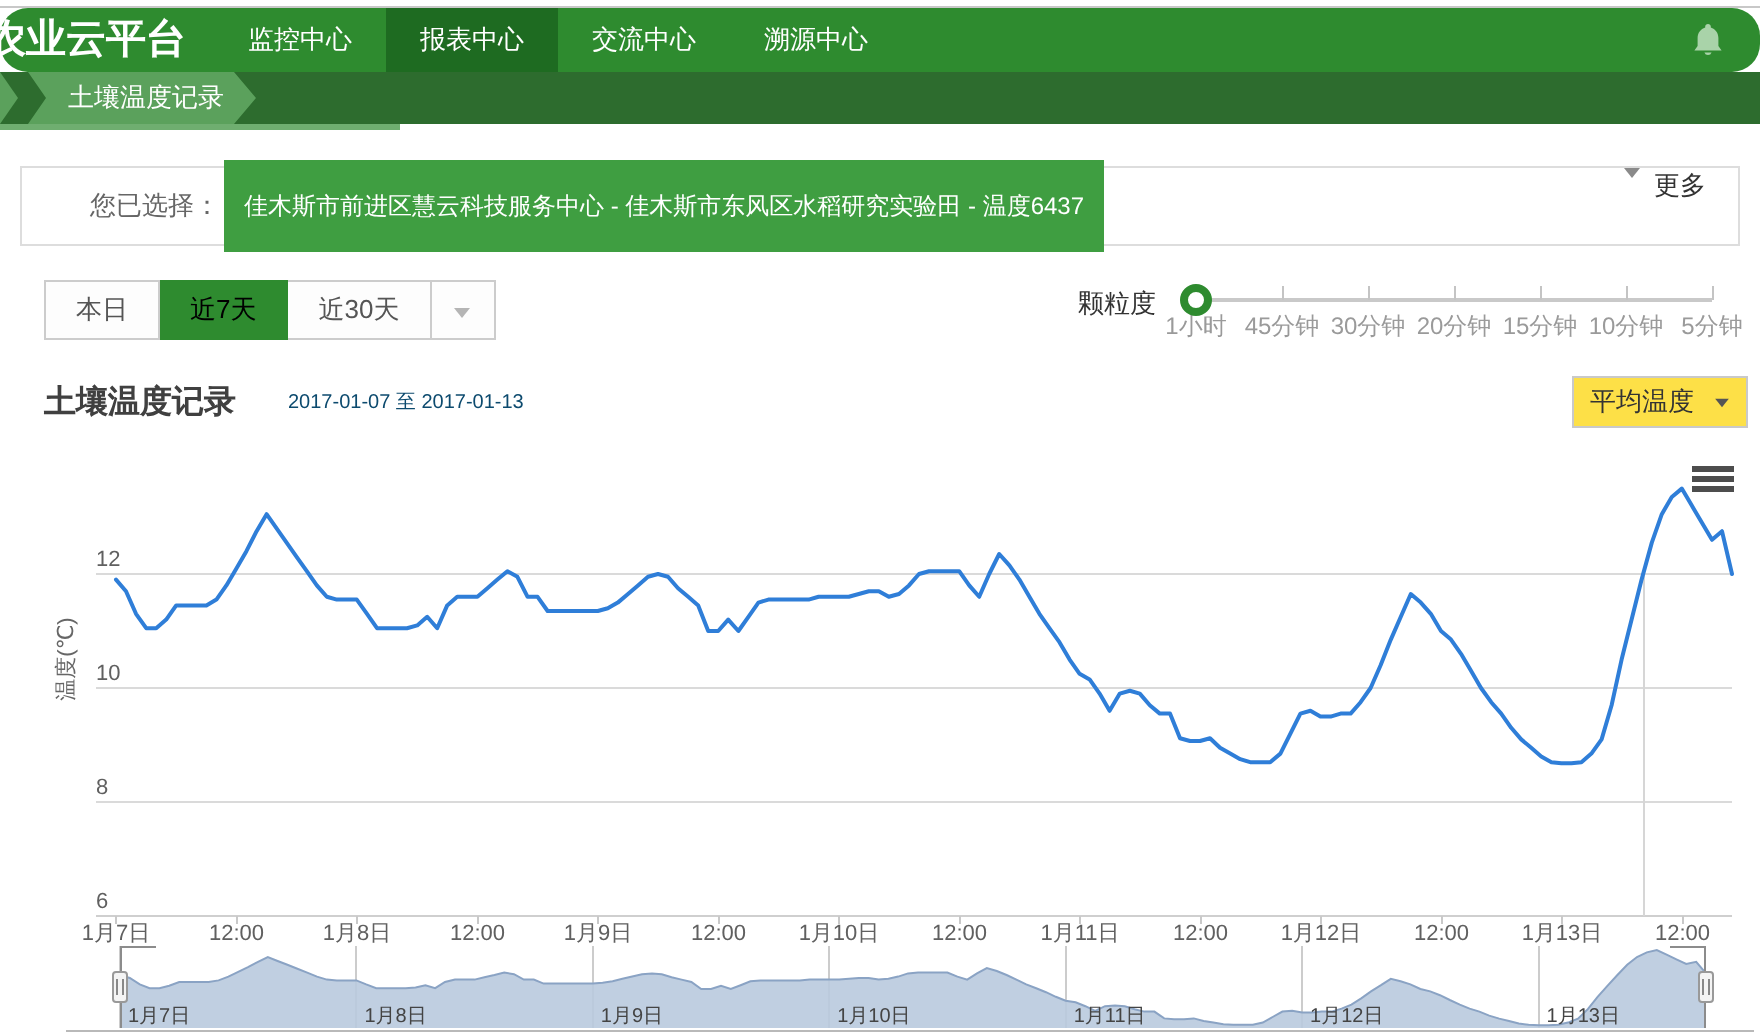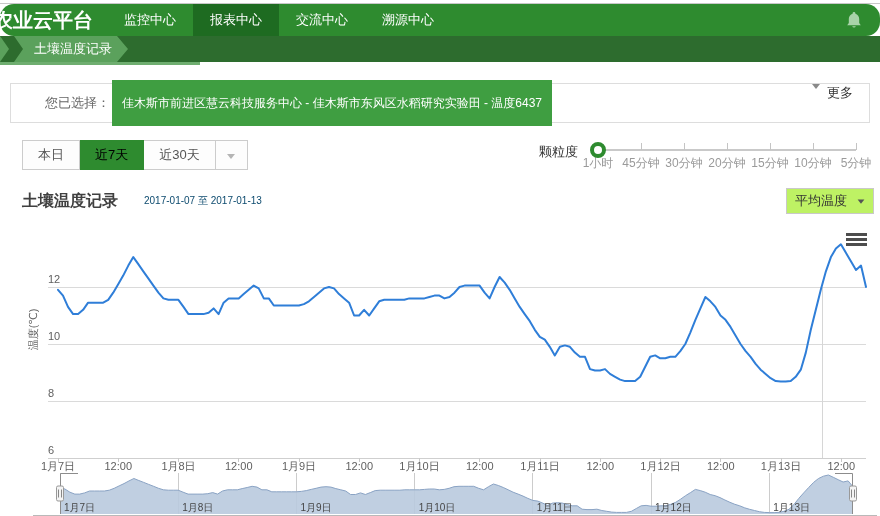--- a/index.html
+++ b/index.html
@@ -51,21 +51,21 @@
   .slider .track{position:absolute;left:8px;top:12px;width:258px;height:2px;background:#c9c9c9;}
   .slider .tick{position:absolute;top:6px;width:1px;height:7px;background:#c4c4c4;}
   .slider .stop-label{position:absolute;top:18px;width:48px;text-align:center;font-size:12px;color:#9a9a9a;white-space:nowrap;}
   .slider .handle{position:absolute;top:5px;width:8px;height:8px;background:#fff;border:4px solid #2e8b2f;border-radius:50%;cursor:pointer;}
 
   
   .chart-header{margin:12px 6px 0 22px;display:flex;align-items:center;height:30px;}
   .chart-title{font-size:16px;font-weight:bold;color:#404040;}
   .chart-dates{font-size:10px;color:#0c4a6e;margin-left:26px;}
   .metric-select{margin-left:auto;border:1px solid #c9c9c9;height:26px;box-sizing:border-box;display:flex;align-items:center;
-                 padding:0 8px;font-size:13px;color:#333;min-width:82px;justify-content:space-between;cursor:pointer;background:#bef264;}
+                 padding:0 8px;font-size:13px;color:#333;min-width:82px;justify-content:space-between;cursor:pointer;background:#fde047;}
   .metric-select .caret-down{border-top-color:#555;margin-left:10px;transform:scale(.85);}
 
   
   .chart-region{position:relative;height:304px;margin-top:8px;}
   .chart-region svg{position:absolute;left:0;top:0;font-family:inherit;}
   .y-title{position:absolute;left:-2px;top:98px;width:70px;text-align:center;font-size:11px;color:#666;
            transform:rotate(-90deg);}
   .export-btn{position:absolute;top:9px;right:13px;width:21px;cursor:pointer;}
   .export-btn .bar{height:3px;background:#4d4d4d;margin-bottom:2px;}
 </style>

